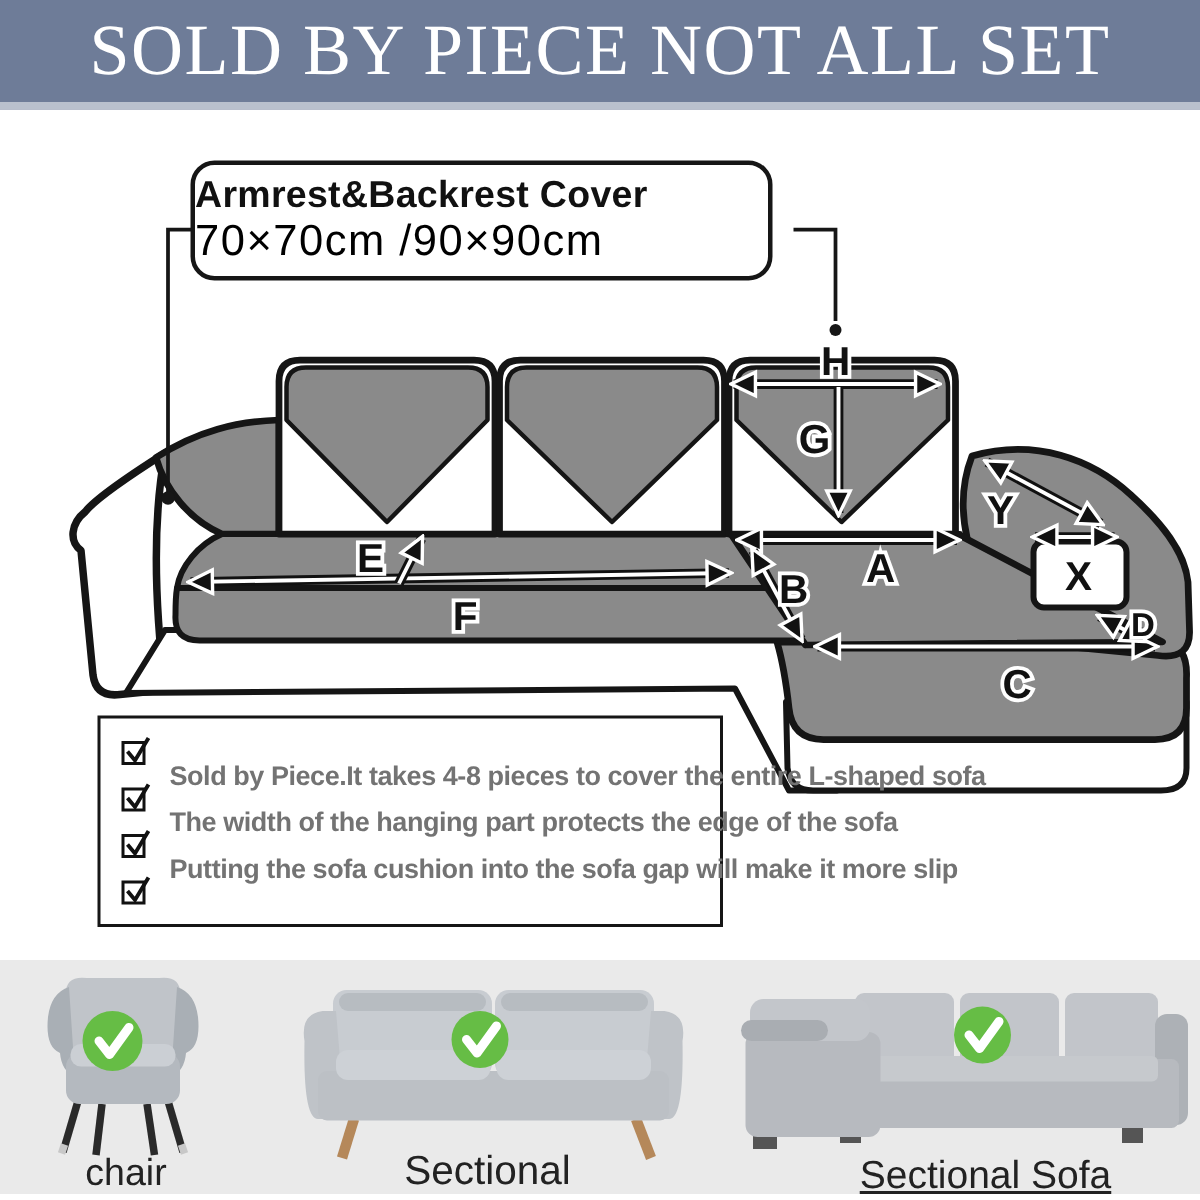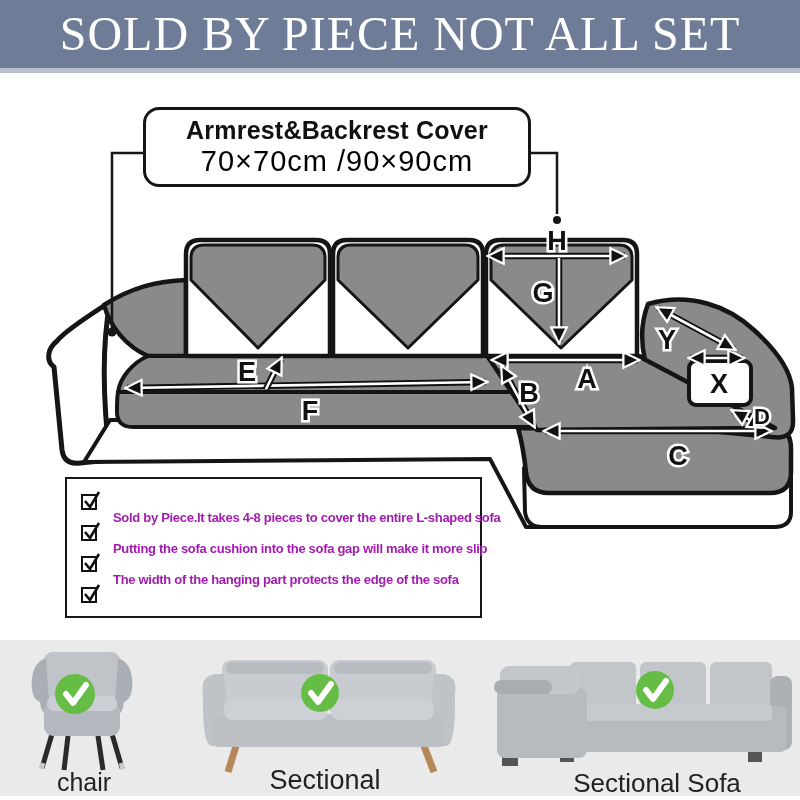--- a/index.html
+++ b/index.html
@@ -4,42 +4,42 @@
 <style>
   html,body{margin:0;padding:0;background:#fff;}
   #stage{position:relative;width:800px;height:800px;overflow:hidden;background:#fff;
          font-family:"Liberation Sans",sans-serif;}
   
   #banner{position:absolute;left:0;top:0;width:800px;height:68px;background:#6e7c98;
           border-bottom:5px solid #b9c0cd;}
   #banner .t{width:100%;text-align:center;line-height:67px;color:#fff;
              font-family:Liberation Serif, serif;font-size:48px;letter-spacing:1px;white-space:nowrap;}
   
-  #callout{position:absolute;left:143px;top:107px;width:382px;height:74px;background:#fff;
-           border:3px solid #161616;border-radius:16px;text-align:center;z-index:5;}
+  #callout{position:absolute;left:127px;top:107px;width:382px;height:74px;background:#fff;
+           border:3px solid #161616;border-radius:16px;z-index:5;}
   #callout .l1{font-size:25px;font-weight:bold;color:#111;margin-top:6px;letter-spacing:0.2px;}
   #callout .l2{font-size:29px;color:#000000;margin-top:0px;letter-spacing:1px;}
   
   #diagram{position:absolute;left:0;top:0;z-index:2;}
   .dlbl{font-family:"Liberation Sans",sans-serif;font-weight:bold;font-size:27px;fill:#111;
         stroke:#fff;stroke-width:5px;paint-order:stroke;text-anchor:middle;}
   .dlbl.small{font-size:22px;}
   
   #checklist{position:absolute;left:65px;top:477px;width:413px;height:132px;background:#fff;
              border:2.5px solid #161616;z-index:5;padding-top:5px;}
   .chk-row{display:flex;align-items:center;height:31px;padding-left:13px;}
   .chk-ic{flex:0 0 22px;height:22px;margin-right:11px;}
-  .chk-tx{font-size:13px;font-weight:bold;color:#a21caf;letter-spacing:-0.3px;white-space:nowrap;margin-top:36px;}
+  .chk-tx{font-size:18px;font-weight:bold;color:#737373;letter-spacing:-0.3px;white-space:nowrap;margin-top:36px;}
   
   #bottom{position:absolute;left:0;top:640px;width:800px;height:156px;background:#eaeaea;z-index:1;}
   #bottomline{position:absolute;left:0;top:796px;width:800px;height:4px;background:#fff;z-index:1;}
   .plabel{position:absolute;z-index:6;text-align:center;color:#222;}
   #plabel-0{left:24px;top:768px;width:120px;font-size:25px;}
   #plabel-1{left:245px;top:765px;width:160px;font-size:27px;}
-  #plabel-2{left:557px;top:768px;width:200px;font-size:26px;}
+  #plabel-2{left:557px;top:768px;width:200px;font-size:26px;text-decoration:underline;}
 </style>
 </head>
 <body>
 
 <div id="stage">
 
   <div id="banner">
     <div class="t">SOLD BY PIECE NOT ALL SET</div>
   </div>
 
@@ -224,28 +224,28 @@
         <rect x="2" y="6" width="14" height="14" fill="#fff" stroke="#111" stroke-width="2"></rect>
         <path d="M5,12 L10,18 L19,3" stroke="#111" stroke-width="2.6" fill="none"></path>
       </svg>
       <span class="chk-tx">Sold by Piece.It takes 4-8 pieces to cover the entire L-shaped sofa</span>
     </div>
     <div class="chk-row">
       <svg class="chk-ic" viewBox="0 0 22 22">
         <rect x="2" y="6" width="14" height="14" fill="#fff" stroke="#111" stroke-width="2"></rect>
         <path d="M5,12 L10,18 L19,3" stroke="#111" stroke-width="2.6" fill="none"></path>
       </svg>
+      <span class="chk-tx">The width of the hanging part protects the edge of the sofa</span>
+    </div>
+    <div class="chk-row">
+      <svg class="chk-ic" viewBox="0 0 22 22">
+        <rect x="2" y="6" width="14" height="14" fill="#fff" stroke="#111" stroke-width="2"></rect>
+        <path d="M5,12 L10,18 L19,3" stroke="#111" stroke-width="2.6" fill="none"></path>
+      </svg>
       <span class="chk-tx">Putting the sofa cushion into the sofa gap will make it more slip</span>
-    </div>
-    <div class="chk-row">
-      <svg class="chk-ic" viewBox="0 0 22 22">
-        <rect x="2" y="6" width="14" height="14" fill="#fff" stroke="#111" stroke-width="2"></rect>
-        <path d="M5,12 L10,18 L19,3" stroke="#111" stroke-width="2.6" fill="none"></path>
-      </svg>
-      <span class="chk-tx">The width of the hanging part protects the edge of the sofa</span>
     </div>
     <div class="chk-row">
       <svg class="chk-ic" viewBox="0 0 22 22">
         <rect x="2" y="6" width="14" height="14" fill="#fff" stroke="#111" stroke-width="2"></rect>
         <path d="M5,12 L10,18 L19,3" stroke="#111" stroke-width="2.6" fill="none"></path>
       </svg>
     </div>
   </div>
 
   <div class="plabel" id="plabel-0">chair</div>

